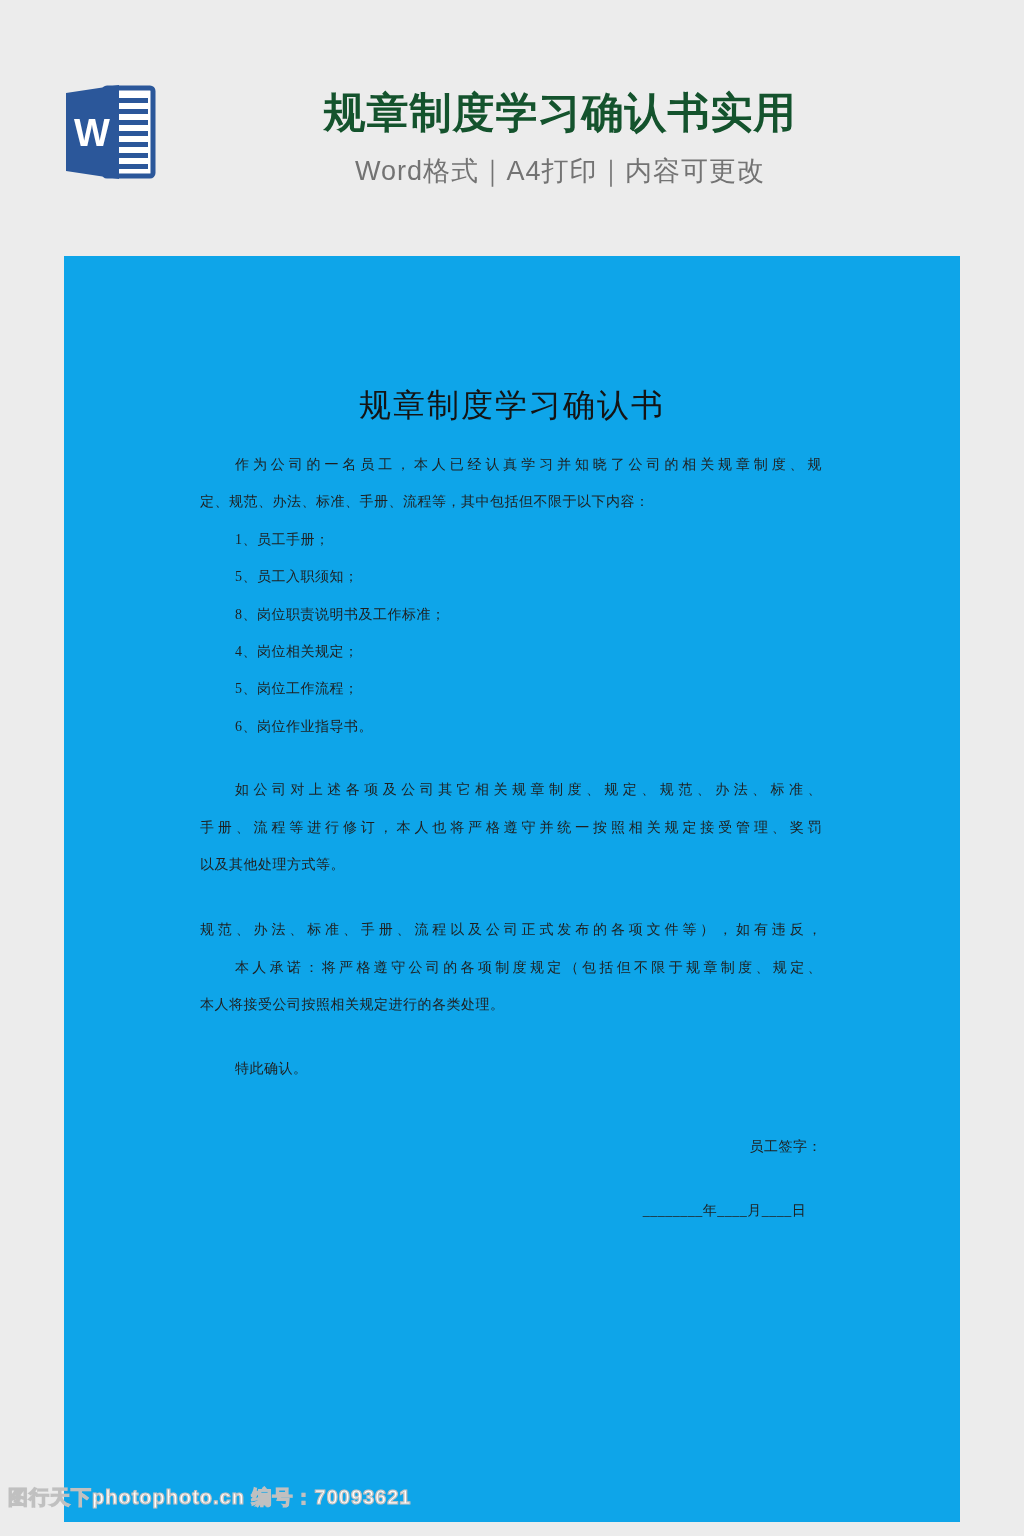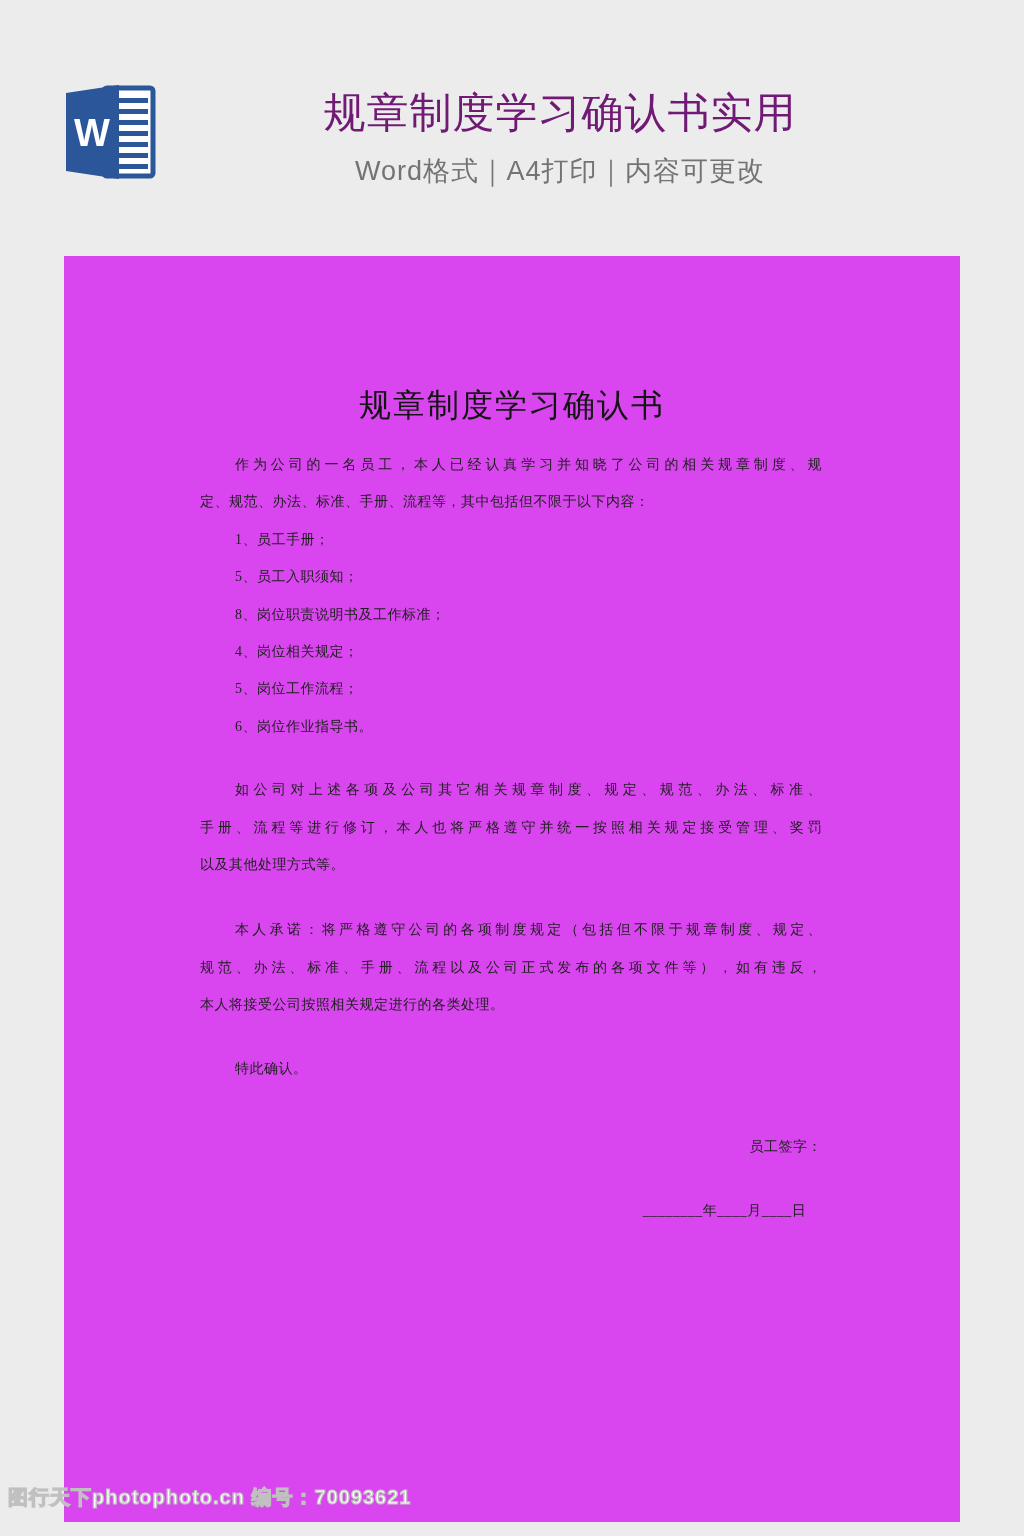--- a/index.html
+++ b/index.html
@@ -9,32 +9,32 @@
     font-family:"Liberation Sans","DejaVu Sans",sans-serif;
     position:relative;
     overflow:hidden;
   }
   .stage { position:absolute; left:0; top:0; width:1024px; height:1536px; background:#ececec; overflow:hidden; }
 
   
   .hdr-icon { position:absolute; left:64px; top:84px; width:92px; height:97px; }
   .hdr-text { position:absolute; left:96px; right:0; top:88px; text-align:center; }
   .hdr-title {
-    font-size:42px; font-weight:normal; color:#701a75;
+    font-size:42px; font-weight:bold; color:#14532d;
     letter-spacing:1px; line-height:50px;
   }
   .hdr-sub {
     margin-top:17px; font-size:27px; color:#737373;
     letter-spacing:1px; line-height:32px;
   }
 
   
   .page {
     position:absolute; left:64px; top:256px;
-    width:896px; height:1266px; background:#d946ef; overflow:hidden;
+    width:896px; height:1266px; background:#0ea5e9; overflow:hidden;
   }
   .doc-title {
     position:absolute; top:128px; left:0; width:100%;
     text-align:center;
     font-family:"Liberation Serif","DejaVu Serif",serif;
     font-size:32px; font-weight:normal; color:#141414;
     letter-spacing:2px; line-height:42px;
   }
   .flow {
     position:absolute; left:136px; top:190px; width:622px;
@@ -96,22 +96,22 @@
       <div class="ln ind">4、岗位相关规定；</div>
       <div class="ln ind">5、岗位工作流程；</div>
       <div class="ln ind">6、岗位作业指导书。</div>
 
       <div class="sp26"></div>
       <div class="ln j ind">如公司对上述各项及公司其它相关规章制度、规定、规范、办法、标准、</div>
       <div class="ln j">手册、流程等进行修订，本人也将严格遵守并统一按照相关规定接受管理、奖罚</div>
       <div class="ln">以及其他处理方式等。</div>
 
       <div class="sp28"></div>
+      <div class="ln j">规范、办法、标准、手册、流程以及公司正式发布的各项文件等），如有违反，</div>
       <div class="ln j ind">本人承诺：将严格遵守公司的各项制度规定（包括但不限于规章制度、规定、</div>
-      <div class="ln j">规范、办法、标准、手册、流程以及公司正式发布的各项文件等），如有违反，</div>
       <div class="ln">本人将接受公司按照相关规定进行的各类处理。</div>
 
       <div class="sp27"></div>
       <div class="ln ind">特此确认。</div>
 
       <div class="sp40"></div>
       <div class="ln sign">员工签字：</div>
 
       <div class="sp27"></div>
       <div class="ln date">________年____月____日</div>

